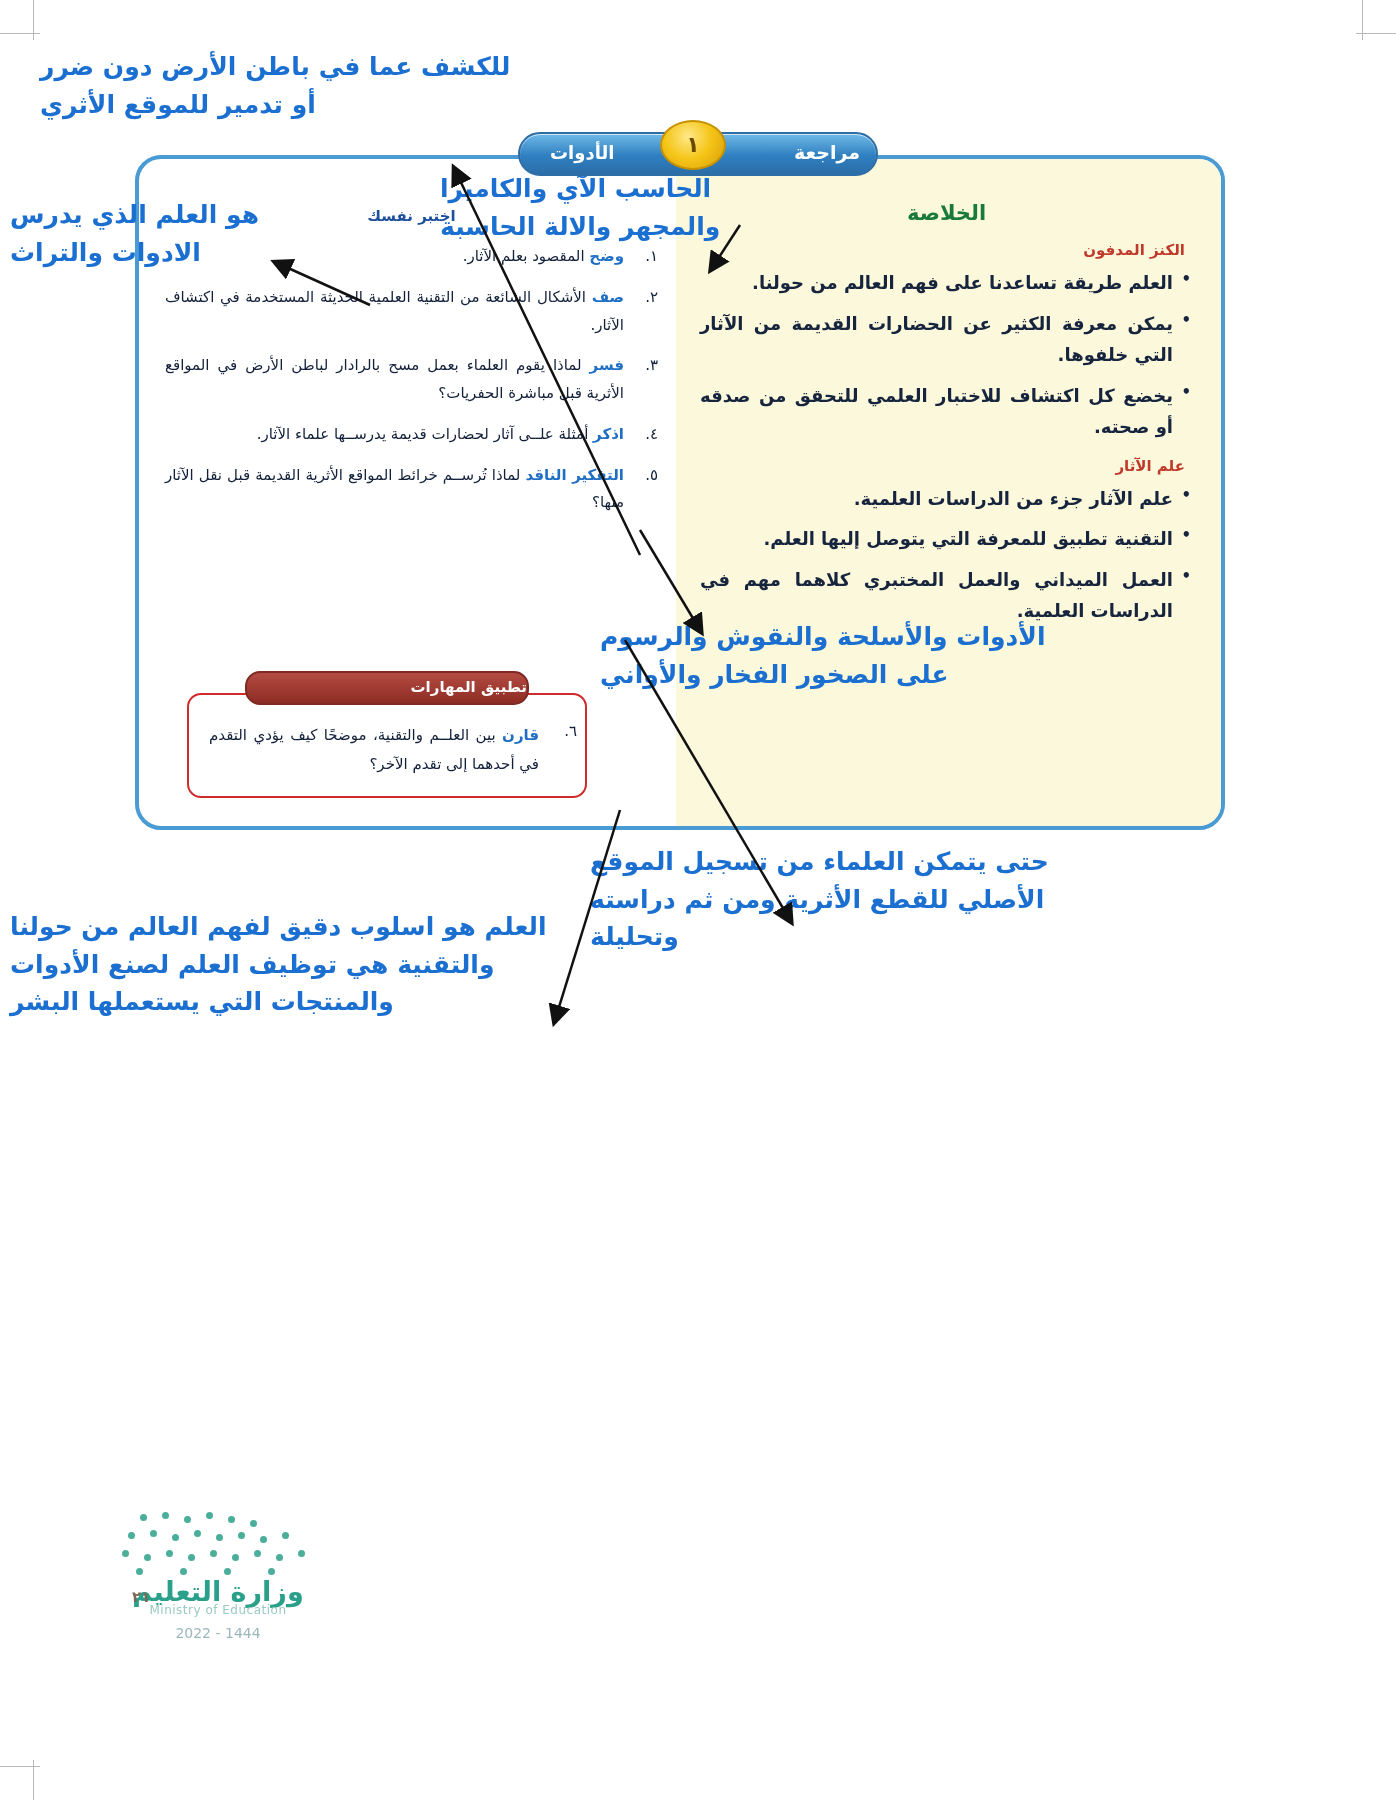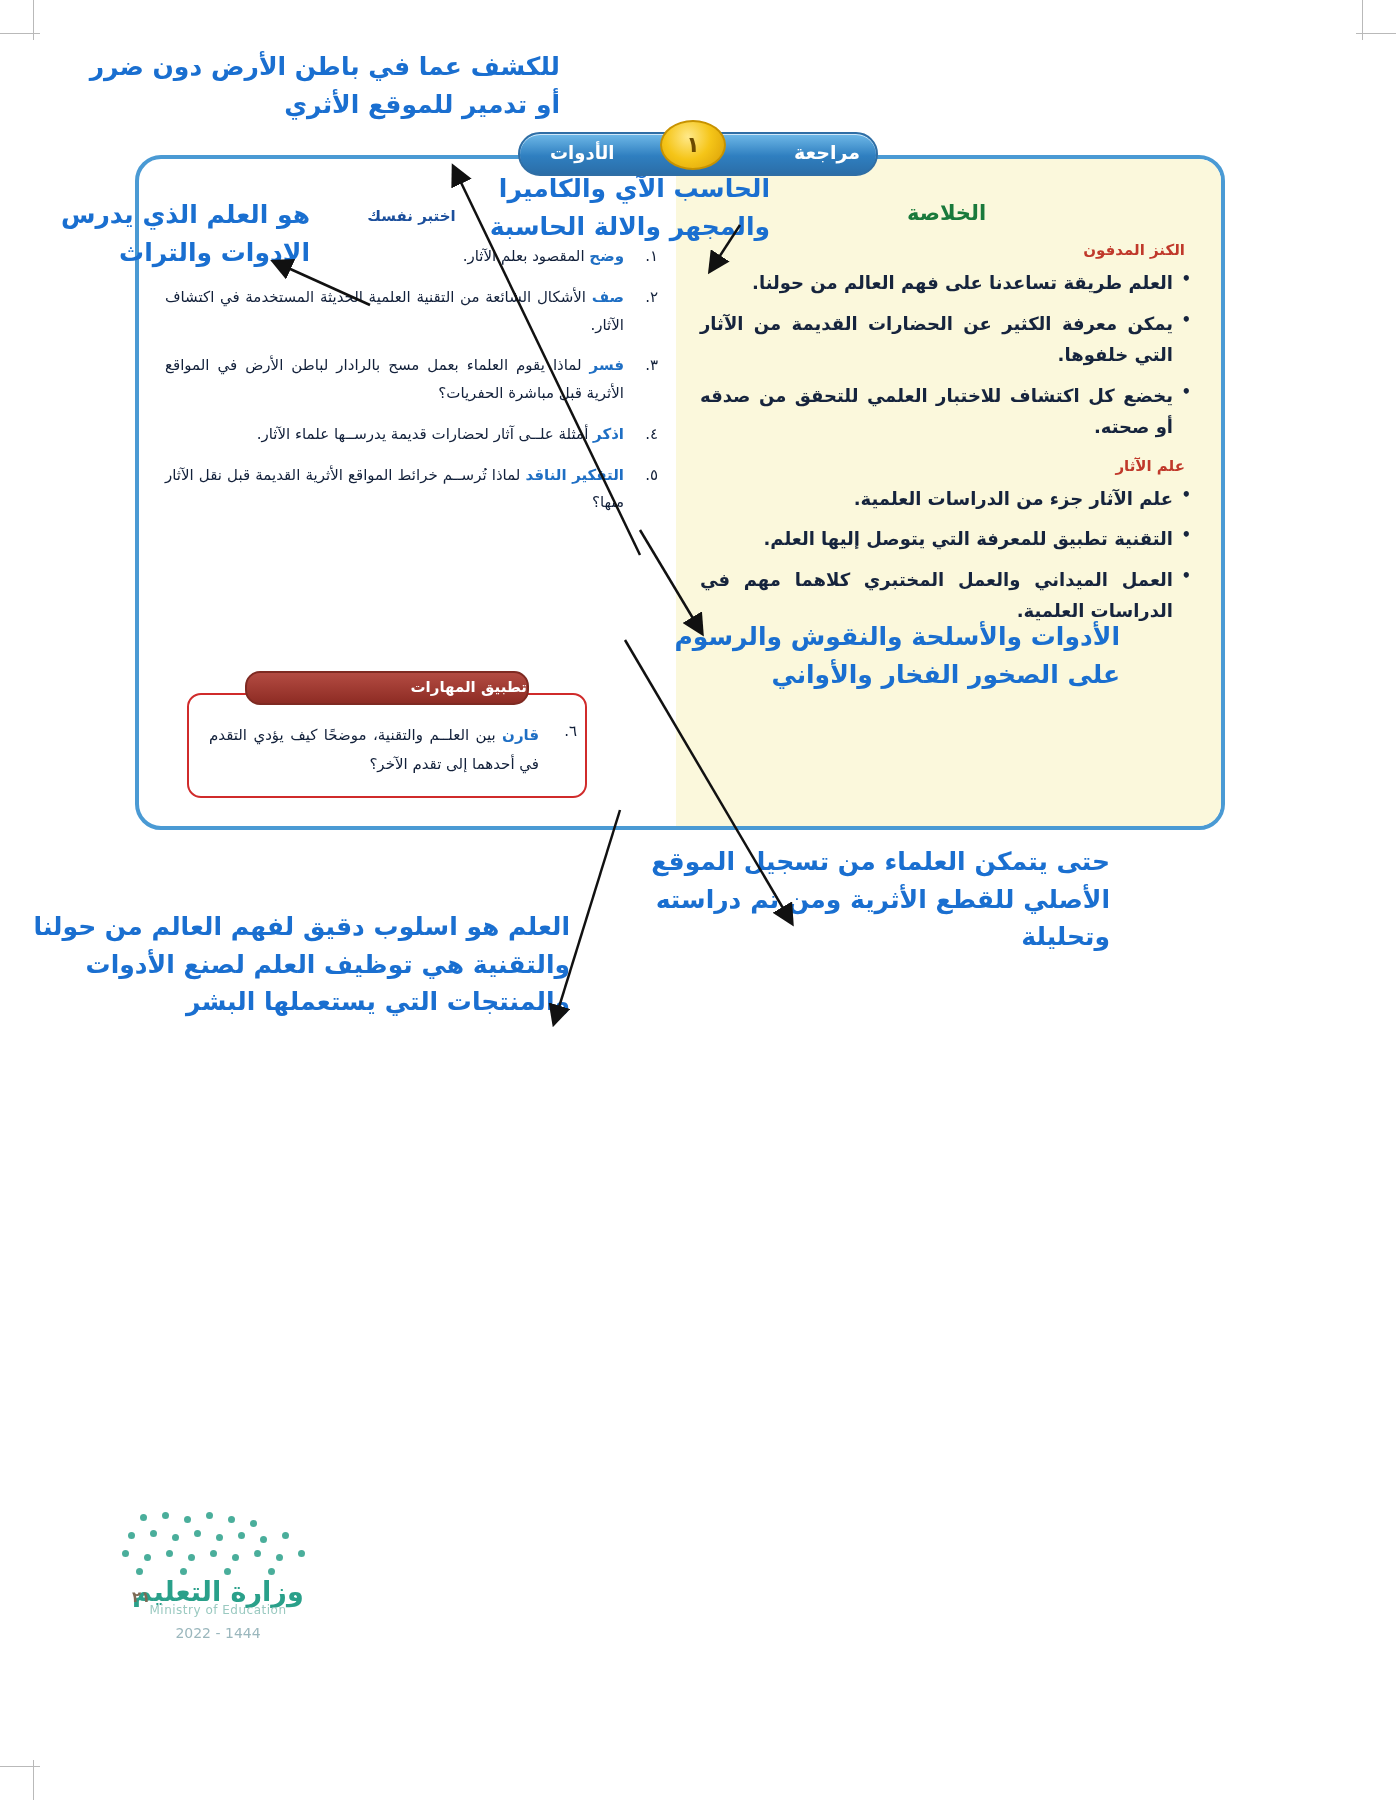--- a/index.html
+++ b/index.html
@@ -204,21 +204,21 @@
   .skills-box .q-num { right: 8px; top: 22px; }
   .skills-box .body { padding-right: 26px; }
 
   
   .ann {
     position: absolute;
     color: #1a6fd0;
     font-weight: bold;
     font-size: 25px;
     line-height: 1.5;
-    text-align: right;
+    text-align: left;
     white-space: pre-line;
   }
   .ann-a { left: 40px;  top: 48px;  width: 520px; }
   .ann-b { left: 10px;  top: 196px; width: 300px; }
   .ann-c { left: 440px; top: 170px; width: 330px; }
   .ann-d { left: 600px; top: 618px; width: 520px; }
   .ann-e { left: 590px; top: 843px; width: 520px; }
   .ann-f { left: 10px;  top: 908px; width: 560px; }
 
   svg.arrows {

